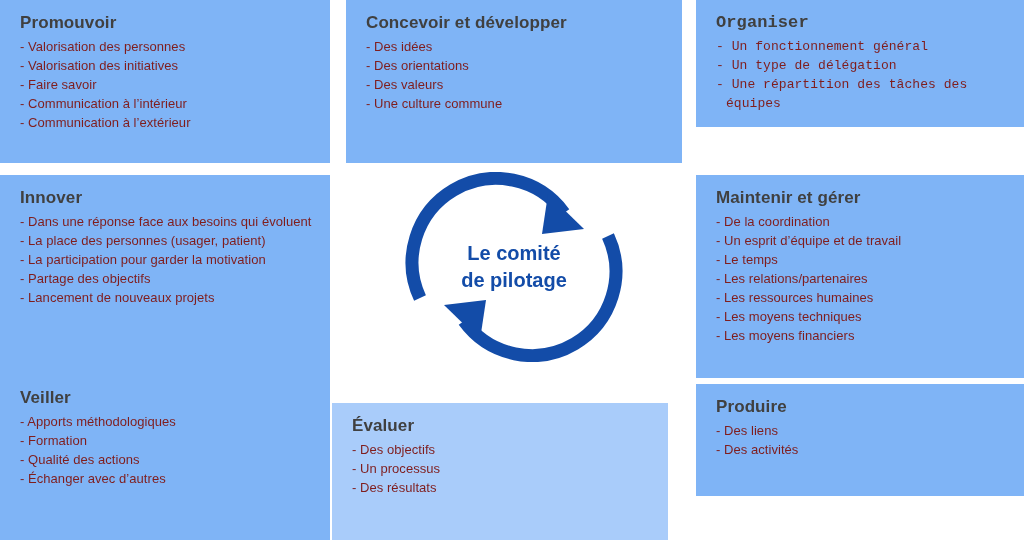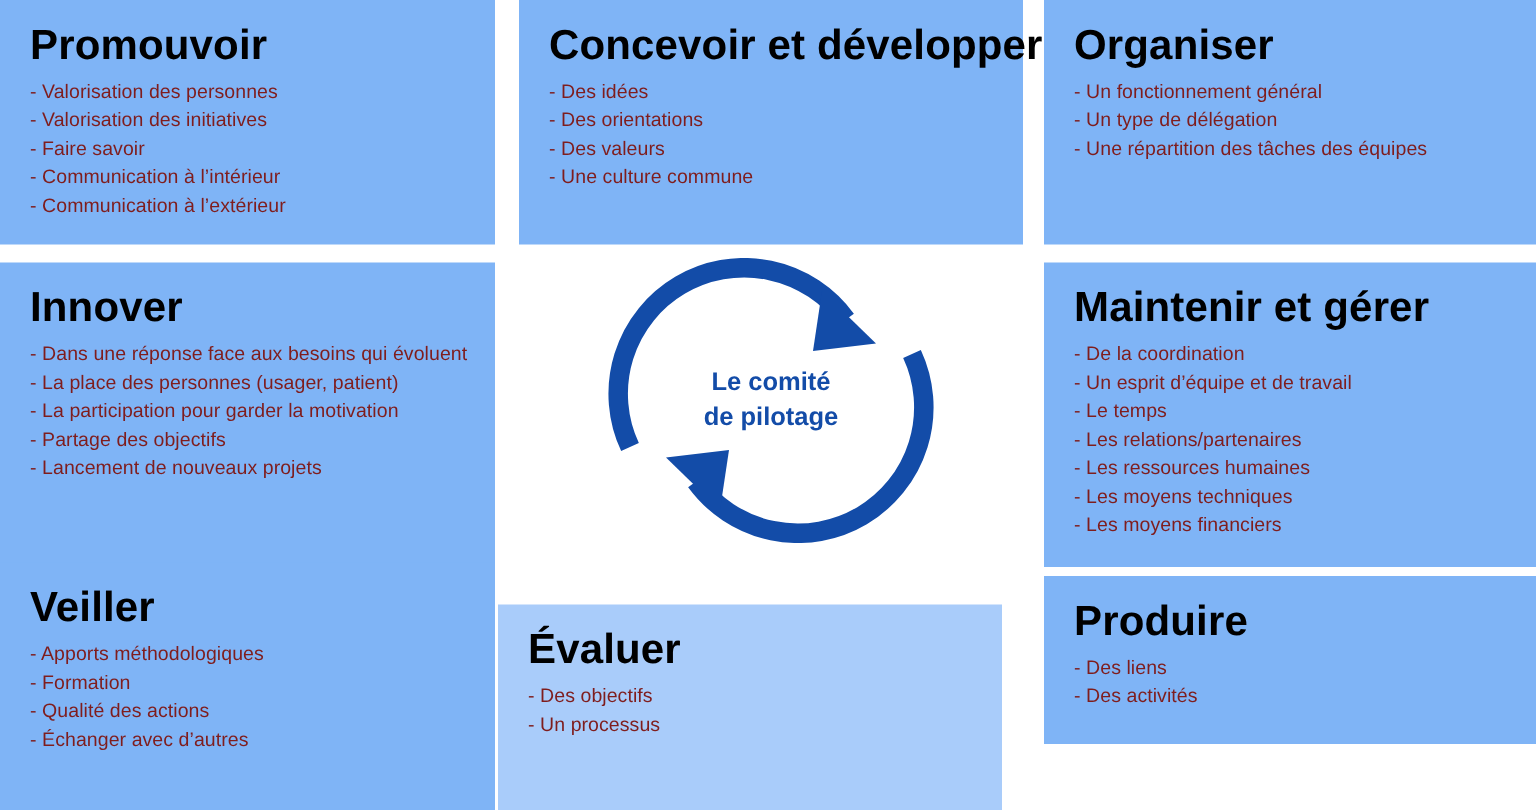--- a/index.html
+++ b/index.html
@@ -16,42 +16,42 @@
     height: 540px;
     background: #ffffff;
   }
   .panel {
     position: absolute;
     background: #7fb4f6;
     padding: 12px 16px 10px 20px;
   }
   .panel.light { background: #a9ccfa; }
   .panel-title {
-    color: #000000;
+    color: #404040;
     font-weight: bold;
-    font-size: 28px;
+    font-size: 17px;
     line-height: 1.28;
     letter-spacing: 0.1px;
     margin-bottom: 3px;
     white-space: nowrap;
   }
   .bullets { list-style: none; }
   .bullets li {
     color: #7f1d1d;
     font-size: 13px;
     line-height: 1.47;
     padding-left: 10px;
     text-indent: -10px;
     letter-spacing: 0.05px;
   }
 
   
   #p-promouvoir      { left: 0px;   top: 0px;   width: 330px; height: 163px; }
   #p-concevoir       { left: 346px; top: 0px;   width: 336px; height: 163px; }
-  #p-organiser       { left: 696px; top: 0px;   width: 328px; height: 163px; }
+  #p-organiser       { left: 696px; top: 0px;   width: 328px; height: 127px; font-family: Liberation Mono, monospace; }
 
   #p-innover         { left: 0px;   top: 175px; width: 330px; height: 224px; }
   #p-maintenir       { left: 696px; top: 175px; width: 328px; height: 203px; }
 
   #p-veiller         { left: 0px;   top: 375px; width: 330px; height: 184px; }
   #p-evaluer         { left: 332px; top: 375px; width: 336px; height: 180px; margin-top: 28px; }
   #p-produire        { left: 696px; top: 384px; width: 328px; height: 112px; }
 
   
   #cycle {
@@ -68,21 +68,21 @@
     width: 232px; height: 190px;
     display: flex;
     flex-direction: column;
     align-items: center;
     justify-content: center;
     pointer-events: none;
   }
   #cycle-label span {
     color: #134ca8;
     font-weight: bold;
-    font-size: 17px;
+    font-size: 20px;
     line-height: 1.33;
     text-align: center;
     white-space: nowrap;
   }
 </style>
 </head>
 <body>
 
 <div id="canvas">
 
@@ -148,20 +148,21 @@
       <li>- Qualité des actions</li>
       <li>- Échanger avec d’autres</li>
     </ul>
   </div>
 
   <div class="panel light" id="p-evaluer">
     <div class="panel-title">Évaluer</div>
     <ul class="bullets">
       <li>- Des objectifs</li>
       <li>- Un processus</li>
+      <li>- Des résultats</li>
     </ul>
   </div>
 
   <div class="panel" id="p-produire">
     <div class="panel-title">Produire</div>
     <ul class="bullets">
       <li>- Des liens</li>
       <li>- Des activités</li>
     </ul>
   </div>

